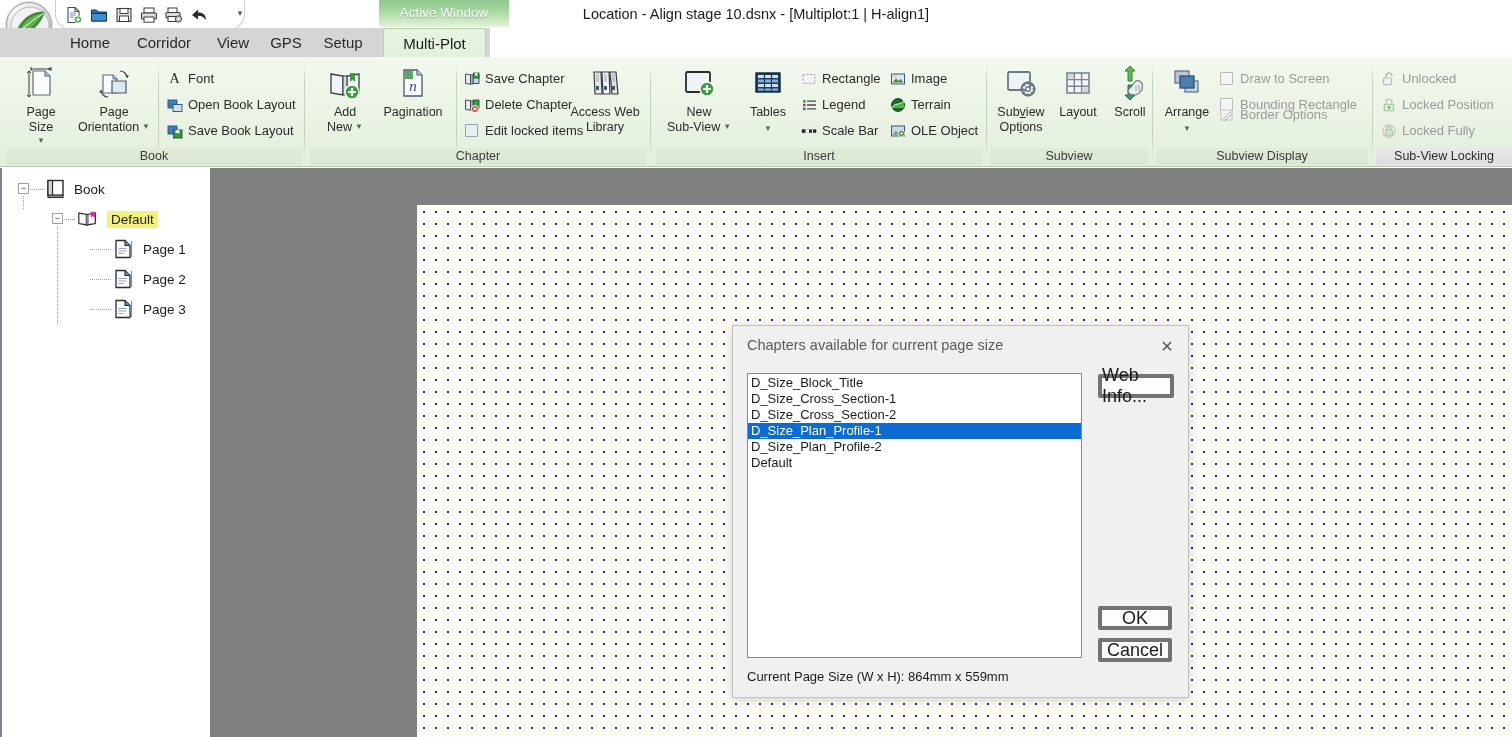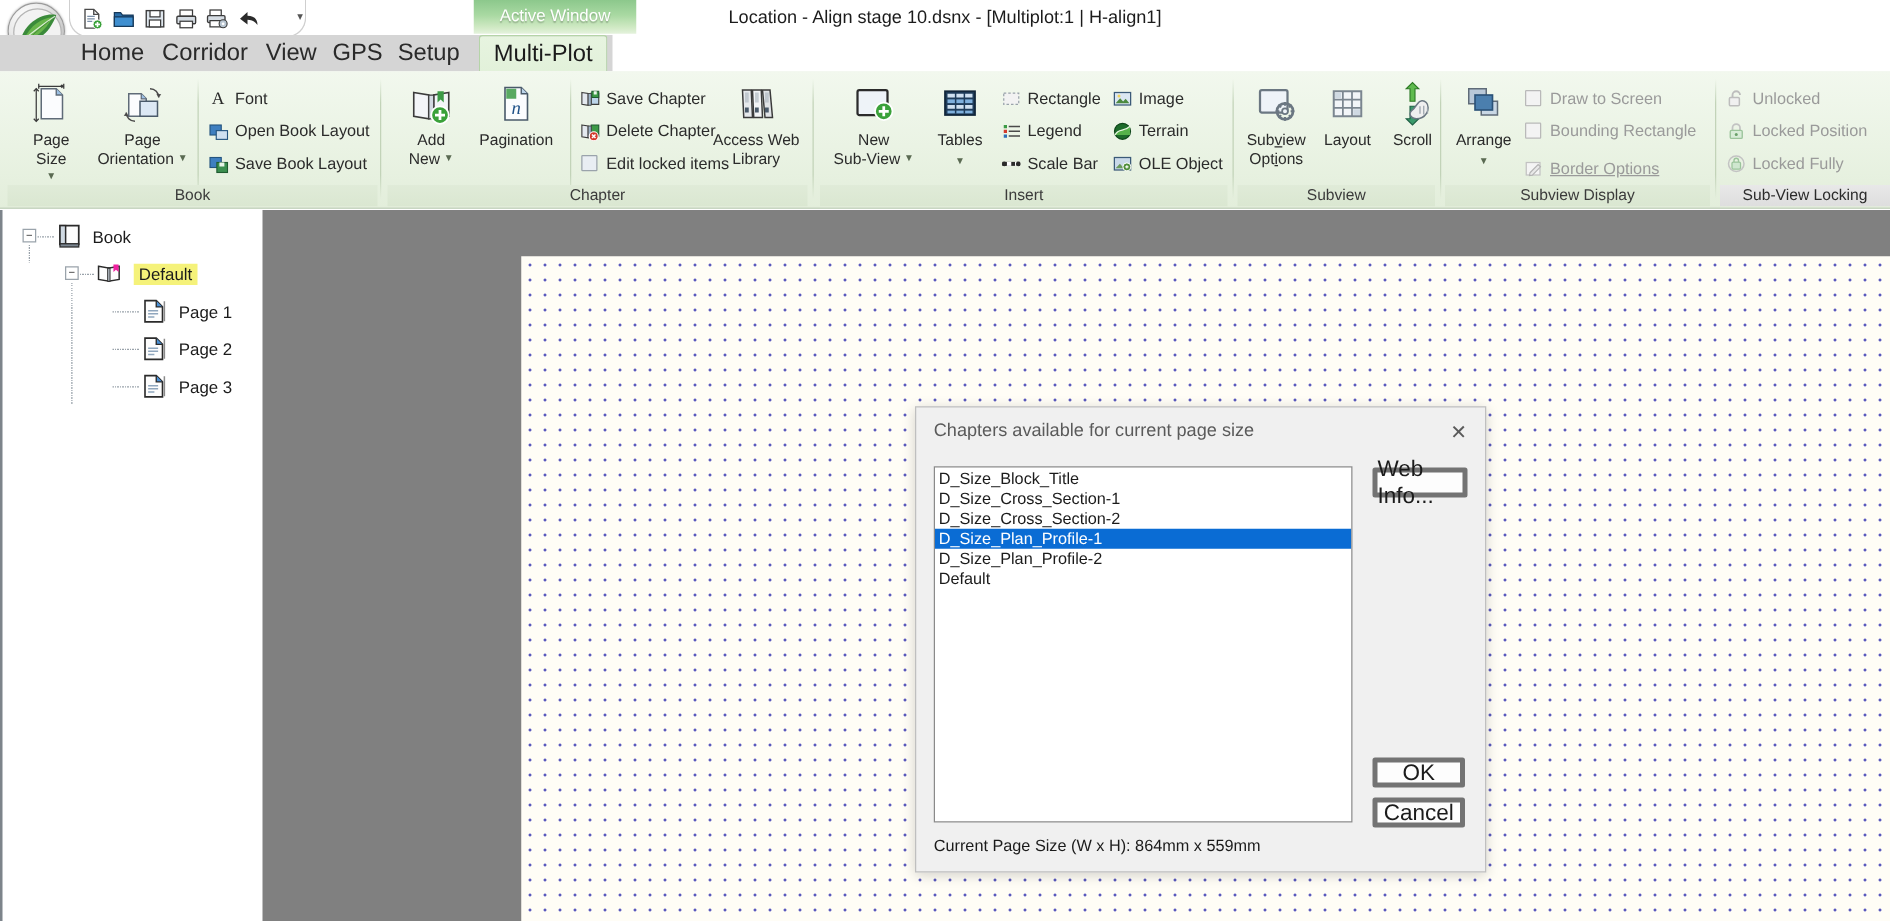--- a/index.html
+++ b/index.html
@@ -65,21 +65,21 @@
 
   
   .tabstrip {
     position: absolute; left: 0; top: 28px; width: 1512px; height: 29px;
     background: #d5d5d5;
   }
   .tabstrip .tabs-bg-left { position:absolute; left:0; top:0; width:379px; height:29px; background:#d5d5d5; }
   .tabstrip .tabs-bg-right { position:absolute; left:490px; top:0; width:1022px; height:29px; background:#ffffff; }
   .tab {
     position: absolute; top: 0; height: 29px; line-height: 29px;
-    font-size: 19px; color: #2a2a2a; text-align: center; cursor: default;
+    font-size: 15px; color: #2a2a2a; text-align: center; cursor: default;
   }
   .tab.selected {
     background: linear-gradient(to bottom, #e7f4e0 0%, #e2f1da 100%);
     border: 1px solid #b5d4a8; border-bottom: none;
     border-radius: 3px 3px 0 0;
     color: #1b1b1b;
   }
 
   
   .ribbon {
@@ -598,21 +598,21 @@
             <span class="chk"></span>
           </span>
         <span>Draw to Screen</span>
       </div>
       <div class="smallitem disabled" style="left:62px;top:34px;">
         <span class="si">
             <span class="chk"></span>
           </span>
         <span>Bounding Rectangle</span>
       </div>
-      <div class="smallitem disabled" style="left:62px;top:64px;text-decoration:underline;">
+      <div class="smallitem disabled" style="left:62px;top:44px;">
         <span class="si">
           <svg width="16" height="16" viewBox="0 0 16 16">
             <rect x="2" y="3" width="11" height="10" fill="#f4f4f4" stroke="#c2c2c2" stroke-width="1"></rect>
             <path d="M5 11.2 L11.5 4.6 L13.4 6.5 L6.9 13.1 L4.6 13.4 Z" fill="#e9e9e9" stroke="#b3b3b3" stroke-width=".9"></path>
           </svg>
         </span>
         <span>Border Options</span>
       </div>
 
       <div class="group-label">Subview Display</div>

